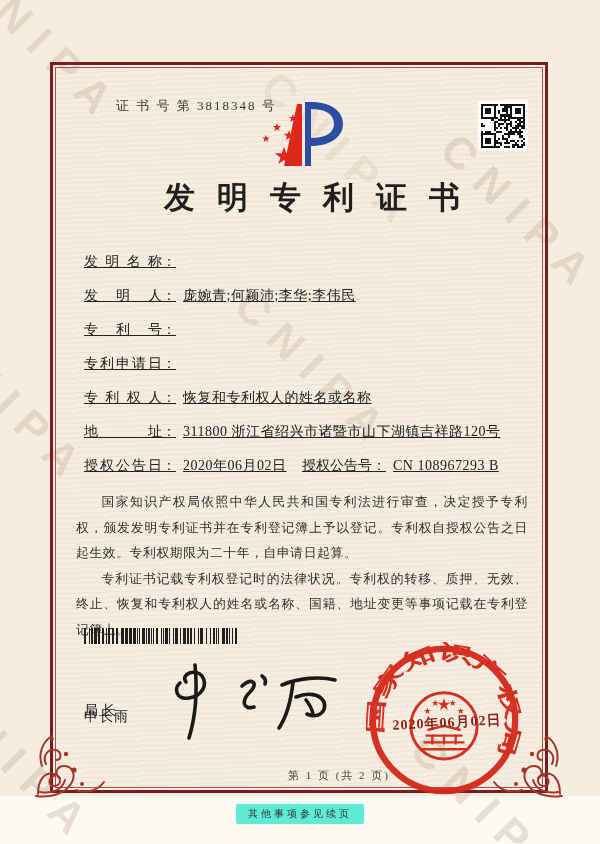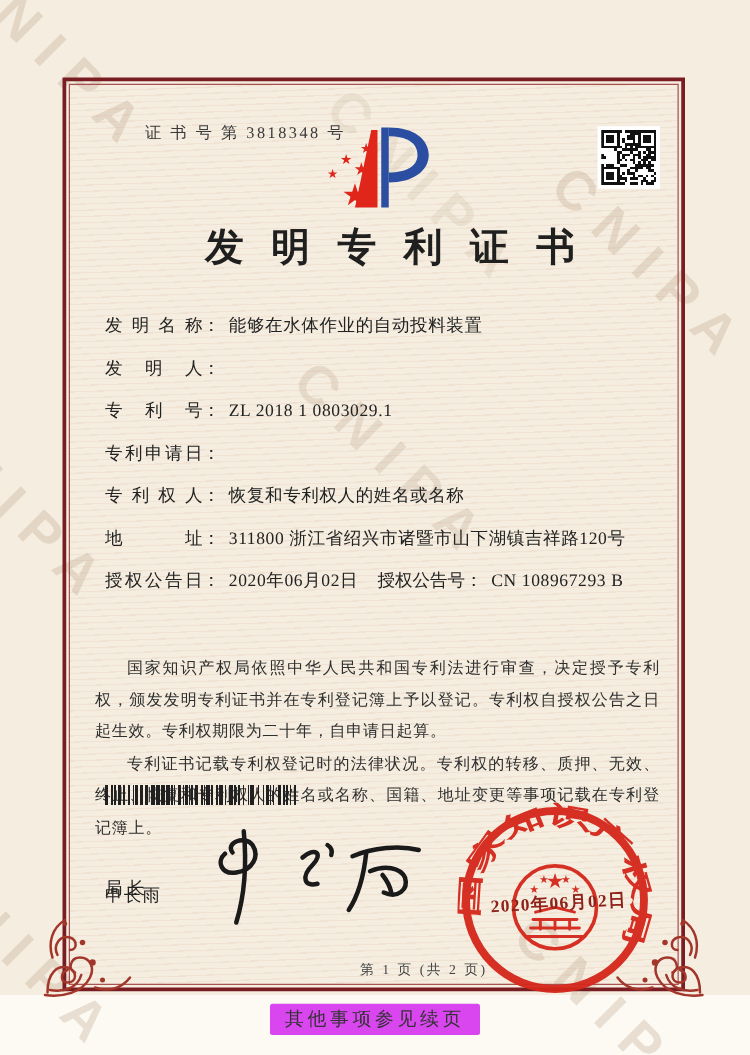--- a/index.html
+++ b/index.html
@@ -62,35 +62,35 @@
   }
   .title {
     position:absolute; left:50px; top:177px; width:524px; z-index:5;
     text-align:center; font-size:31px; font-weight:600; color:#1f1f1f;
     letter-spacing:22px; padding-left:22px; white-space:nowrap;
   }
 
   
   .fields { position:absolute; left:84px; top:251px; width:436px; z-index:5; }
   .frow { display:flex; margin-bottom:13px; font-size:14px; line-height:21px;
-          color:#222; white-space:nowrap; }
+          color:#222; white-space:nowrap;text-decoration:underline; }
   .flabel {
     display:inline-block; width:78px; text-align:justify; text-align-last:justify;
     text-justify:inter-character; flex:none;
   }
   .fcolon { flex:none; }
   .fvalue { padding-left:7px; letter-spacing:0.5px; }
   .grant-group1 { display:flex; width:208px; flex:none; }
   .grant-group2 { display:flex; margin-left:10px;text-align:center; }
 
   
   .paras {
     position:absolute; left:76px; top:490px; width:452px; z-index:5;
     font-size:12.8px; line-height:25.5px; color:#2f2f2f;
-    text-align:justify; letter-spacing:0.6px;margin-top:32px;
+    text-align:justify; letter-spacing:0.6px;
   }
   .paras p { text-indent:2em; }
 
   .barcode { position:absolute; left:84px; top:628px; z-index:5; }
 
   
   .sig-title { position:absolute; left:84px; top:678px; z-index:5;
     font-size:14px; letter-spacing:4px; color:#222;margin-top:24px; }
   .sig-name  { position:absolute; left:84px; top:708px; z-index:5;
     font-size:14px; letter-spacing:1px; color:#222; }
@@ -106,22 +106,22 @@
 
   .page-info {
     position:absolute; left:50px; top:768px; width:578px; z-index:5;
     text-align:center; font-size:11px; letter-spacing:2px; color:#444;
   }
   .continuation {
     position:absolute; left:0; top:803px; width:600px; z-index:5;
     text-align:center;
   }
   .continuation span {
-    display:inline-block; background:#d946ef; padding:3px 12px;
-    font-size:15px; letter-spacing:3px; color:#333; border-radius:2px;
+    display:inline-block; background:#5eead4; padding:3px 12px;
+    font-size:10px; letter-spacing:3px; color:#333; border-radius:2px;
   }
 </style>
 </head>
 <body>
 
 <div class="page">
 
   <div class="bottom-band"></div>
 
   <span class="wm wm1">CNIPA</span>
@@ -338,30 +338,29 @@
         <rect x="2" y="16" width="3" height="3"></rect>
       </g>
     </svg>
 
   <div class="title">发明专利证书</div>
 
   <div class="fields">
     <div class="frow">
       <span class="flabel">发明名称</span>
         <span class="fcolon">：</span>
-      <span class="fvalue">能够在水体作业的自动投料装置</span>
     </div>
     <div class="frow">
       <span class="flabel">发明人</span>
         <span class="fcolon">：</span>
+      <span class="fvalue">庞婉青;何颖沛;李华;李伟民</span>
     </div>
     <div class="frow">
       <span class="flabel">专利号</span>
         <span class="fcolon">：</span>
-      <span class="fvalue">ZL 2018 1 0803029.1</span>
     </div>
     <div class="frow">
       <span class="flabel">专利申请日</span>
         <span class="fcolon">：</span>
     </div>
     <div class="frow">
       <span class="flabel">专利权人</span>
         <span class="fcolon">：</span>
       <span class="fvalue">恢复和专利权人的姓名或名称</span>
     </div>

